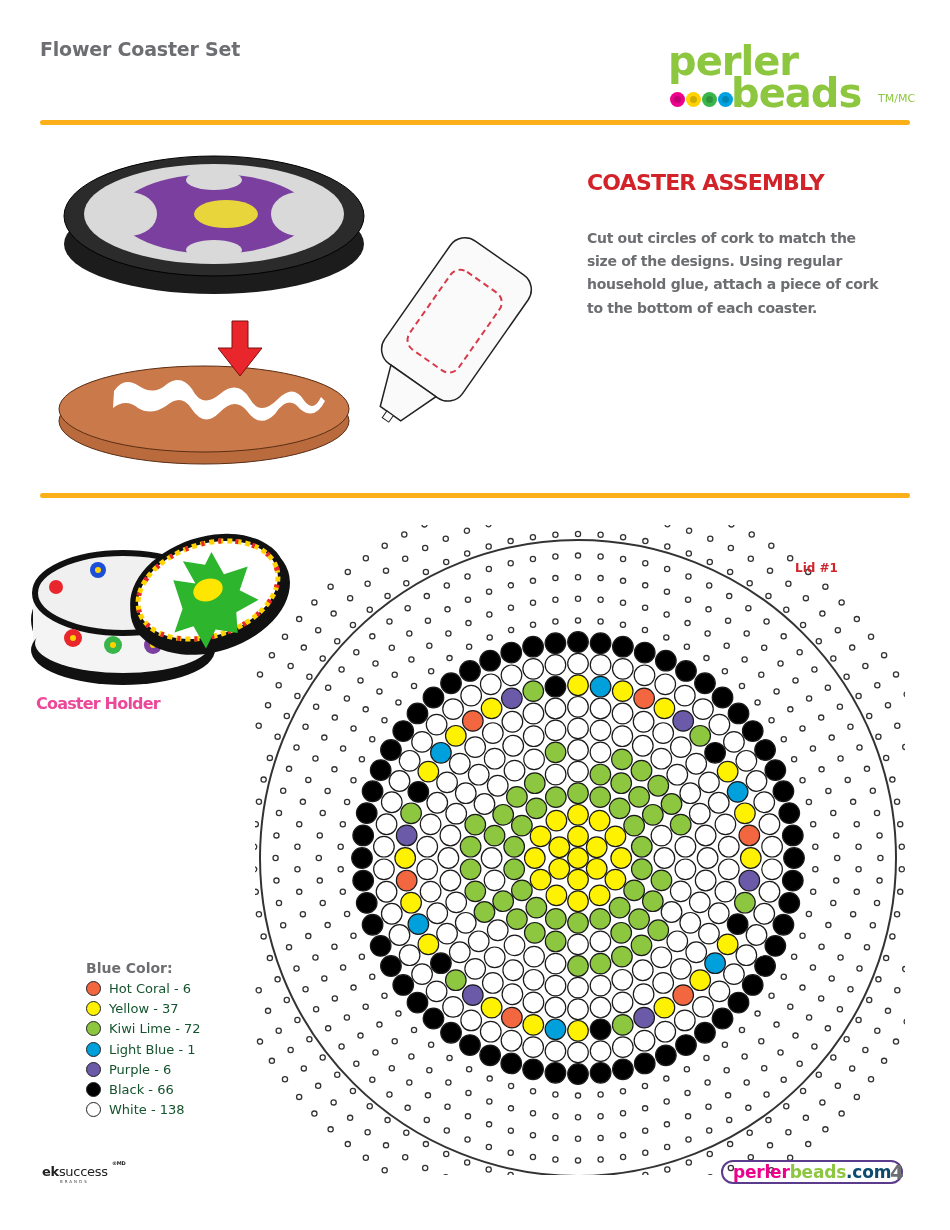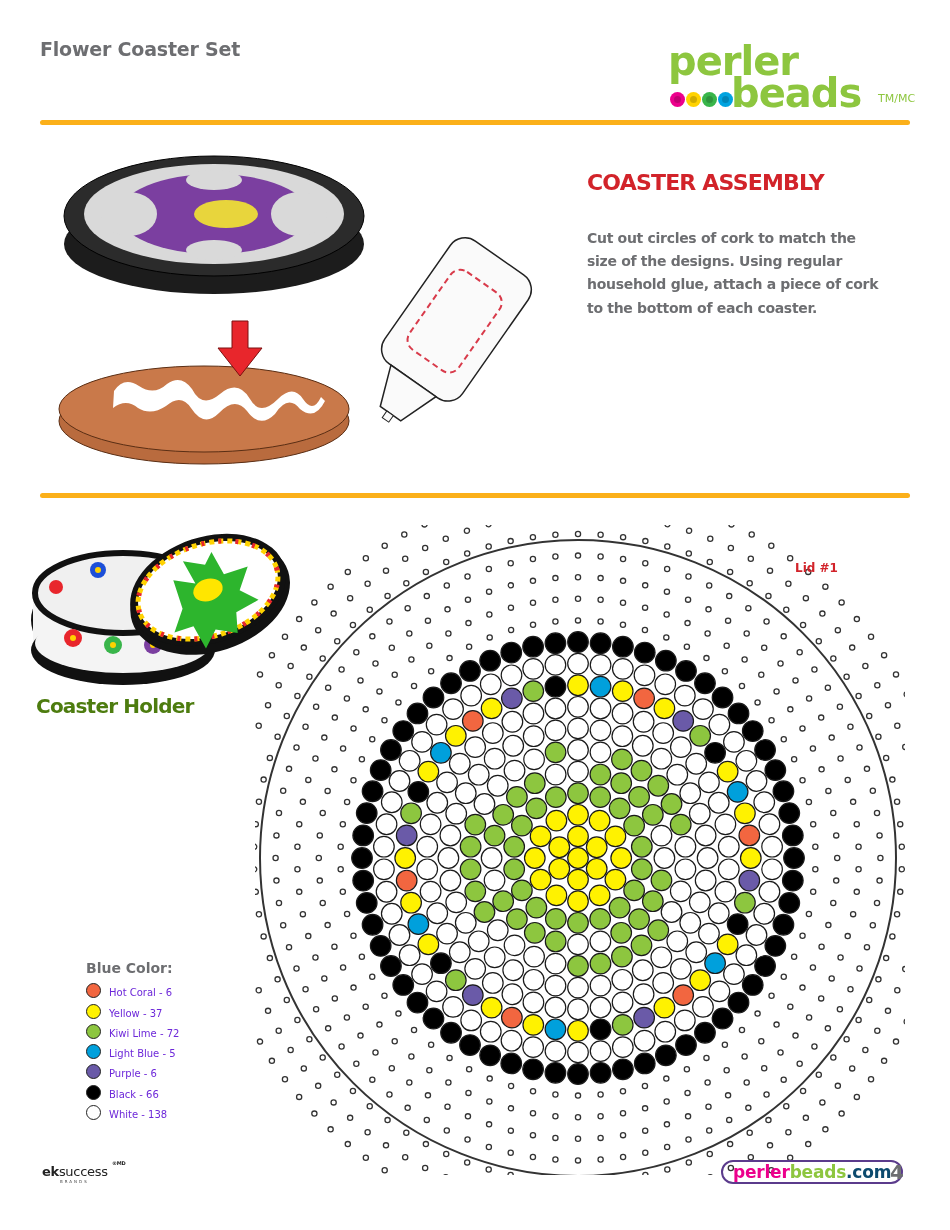--- a/index.html
+++ b/index.html
@@ -14,26 +14,26 @@
   .logo-dots{position:absolute;left:2px;top:48px;display:flex;gap:1px;}
   .logo-dot{width:15px;height:15px;border-radius:50%;position:relative;}
   .logo-dot::after{content:"";position:absolute;left:4px;top:4px;width:7px;height:7px;border-radius:50%;background:rgba(0,0,0,0.18);}
   .rule{left:40px;width:870px;height:5px;background:#fbb01a;border-radius:3px;}
   .rule1{top:120px;}
   .rule2{top:493px;}
   .illus1{left:14px;top:136px;width:545px;height:345px;}
   .assembly-title{left:587px;top:170px;font-size:22px;font-weight:bold;color:#d2232a;letter-spacing:-0.8px;text-align:right;}
   .assembly-body{left:587px;top:227px;width:300px;font-size:14px;font-weight:bold;color:#6d6e71;line-height:23.2px;letter-spacing:-0.3px;}
   .holder-img{left:28px;top:515px;width:265px;height:180px;}
-  .holder-title{left:36px;top:694px;font-size:20px;font-weight:bold;color:#4d7c0f;letter-spacing:-0.8px;}
+  .holder-title{left:36px;top:694px;font-size:16px;font-weight:bold;color:#ec4899;letter-spacing:-0.8px;}
   .lid-label{left:795px;top:561px;font-size:12px;font-weight:bold;color:#d2232a;}
   .board{left:255px;top:525px;width:650px;height:650px;}
   .legend{left:86px;top:960px;}
   .legend-title{font-size:14px;font-weight:bold;color:#6d6e71;margin-bottom:2px;}
-  .legend-item{display:flex;align-items:flex-end;height:20.3px;font-size:10px;color:#6d28d9;}
+  .legend-item{display:flex;align-items:center;height:20.3px;font-size:13px;color:#14532d;}
   .swatch{width:15px;height:15px;border-radius:50%;border:1.3px solid #222;margin-right:8px;box-sizing:border-box;}
   .footer-brand{left:42px;top:1164px;font-size:13px;color:#222;letter-spacing:-0.3px;}
   .footer-brand b{font-weight:bold;}
   .footer-brand .sm{position:absolute;left:70px;top:-4px;font-size:5px;font-weight:bold;}
   .footer-brand .brands{position:absolute;left:18px;top:15px;font-size:4px;letter-spacing:2px;color:#444;}
   .url-pill{left:721px;top:1160px;height:24px;padding:0 10px;border:2.5px solid #5b3b8c;border-radius:13px;display:flex;align-items:center;font-size:17px;font-weight:bold;letter-spacing:-0.2px;box-sizing:border-box;}
   .url-a{color:#ec008c;} .url-b{color:#8dc63f;} .url-c{color:#0c4a6e;}
   .page-num{left:890px;top:1160px;font-size:20px;font-weight:bold;color:#6d6e71;}
 </style>
 </head>
@@ -1052,21 +1052,21 @@
   <div class="legend-item">
       <span class="swatch" style="background: rgb(255, 242, 0);"></span>
       <span>Yellow - 37</span>
     </div>
   <div class="legend-item">
       <span class="swatch" style="background: rgb(141, 198, 63);"></span>
       <span>Kiwi Lime - 72</span>
     </div>
   <div class="legend-item">
       <span class="swatch" style="background: rgb(0, 160, 220);"></span>
-      <span>Light Blue - 5</span>
+      <span>Light Blue - 1</span>
     </div>
   <div class="legend-item">
       <span class="swatch" style="background: rgb(106, 90, 168);"></span>
       <span>Purple - 6</span>
     </div>
   <div class="legend-item">
       <span class="swatch" style="background: rgb(0, 0, 0);"></span>
       <span>Black - 66</span>
     </div>
   <div class="legend-item">

